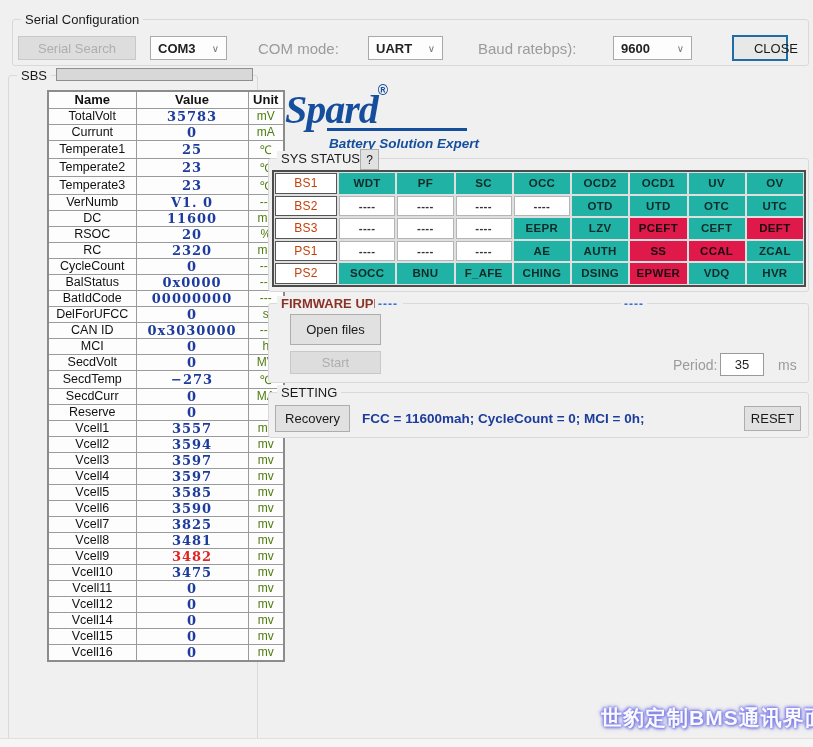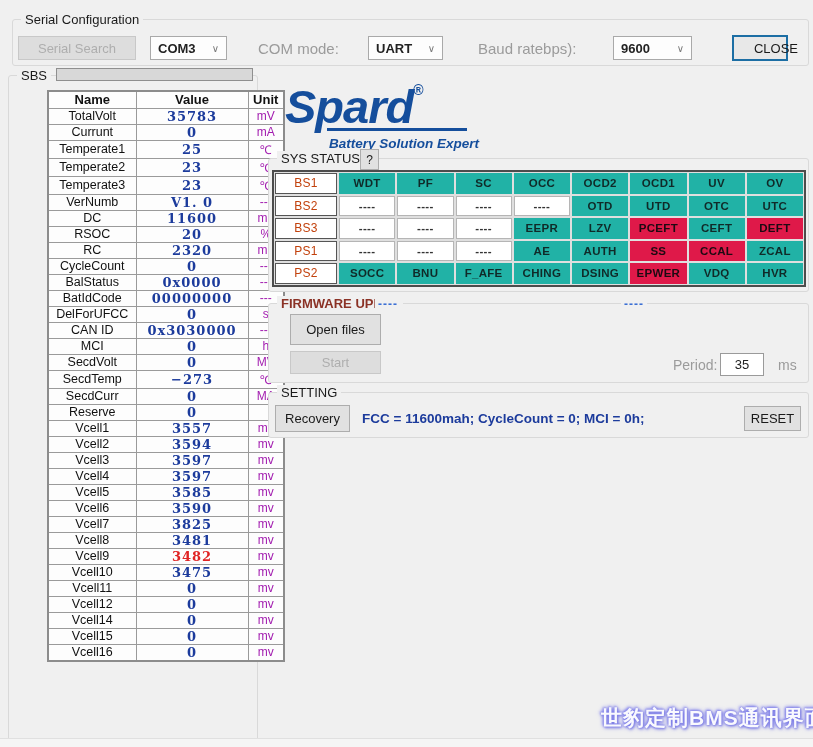--- a/index.html
+++ b/index.html
@@ -77,27 +77,27 @@
     white-space: nowrap;
   }
   #sbs-table th { font-size: 13px; font-weight: bold; color: #111; height: 17px; }
   .c-name { font-size: 12.5px; color: #111; width: 88px; }
   .c-val  {
     font-size: 13px; font-weight: bold; color: #1c3b9c; width: 112px;
     font-family: "DejaVu Serif", serif;
     letter-spacing: 1px;
   }
   .c-val.red { color: #e02424; }
-  .c-unit { font-size: 12px; color: #a21caf; width: 36px; }
+  .c-unit { font-size: 12px; color: #4d7c0f; width: 36px; }
 
   
   .logo-word {
-    font-family: Liberation Sans, sans-serif;
+    font-family: Liberation Serif, serif;
     font-weight: bold; font-style: italic;
-    font-size: 47px; color: #154e9c; letter-spacing: -1px;
+    font-size: 40px; color: #154e9c; letter-spacing: -1px;
     line-height: 1;
     margin-top: 36px;
   }
   .logo-reg { font-size: 14px; color: #154e9c; vertical-align: 28px; font-style: normal; font-weight: bold;}
   .logo-tagline {
     font-style: italic; font-size: 13.5px; color: #154e9c; font-weight: bold;
   }
   .logo-underline { position: absolute; height: 3px; background: #154e9c; }
 
   

